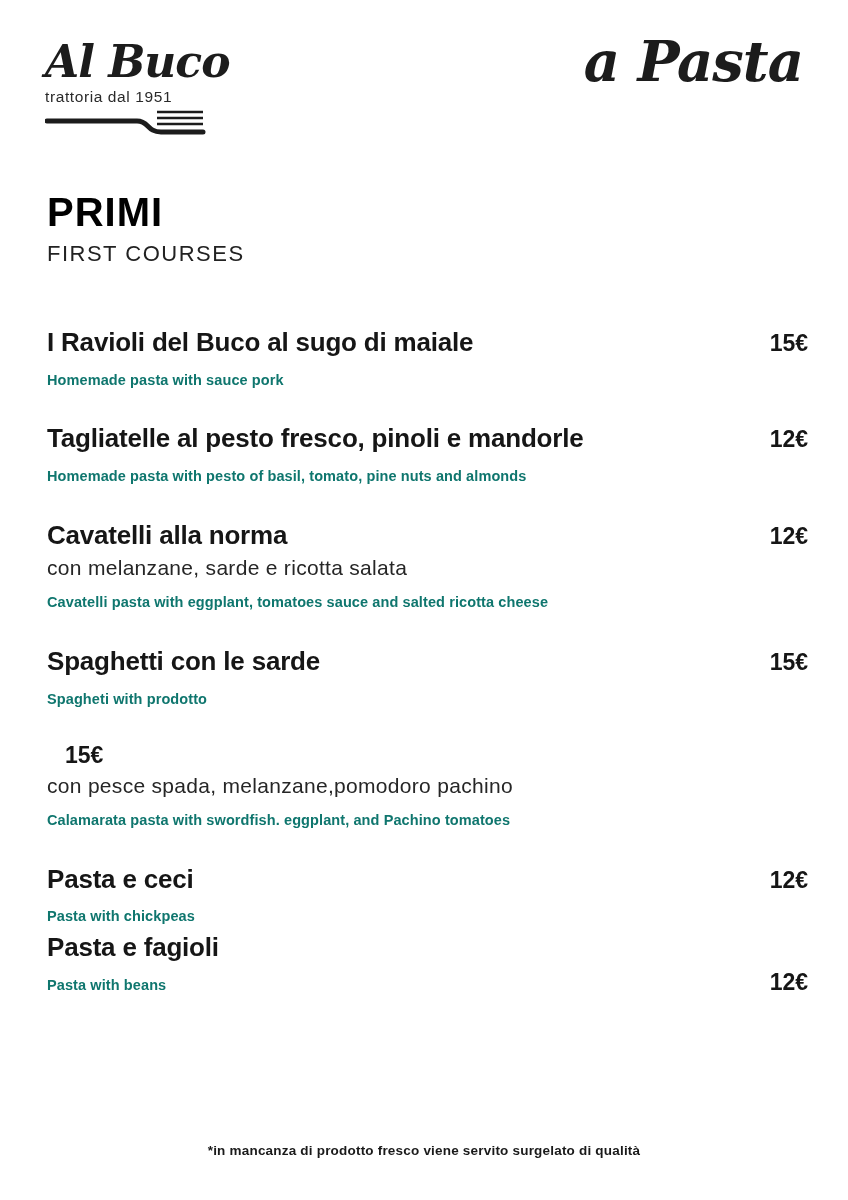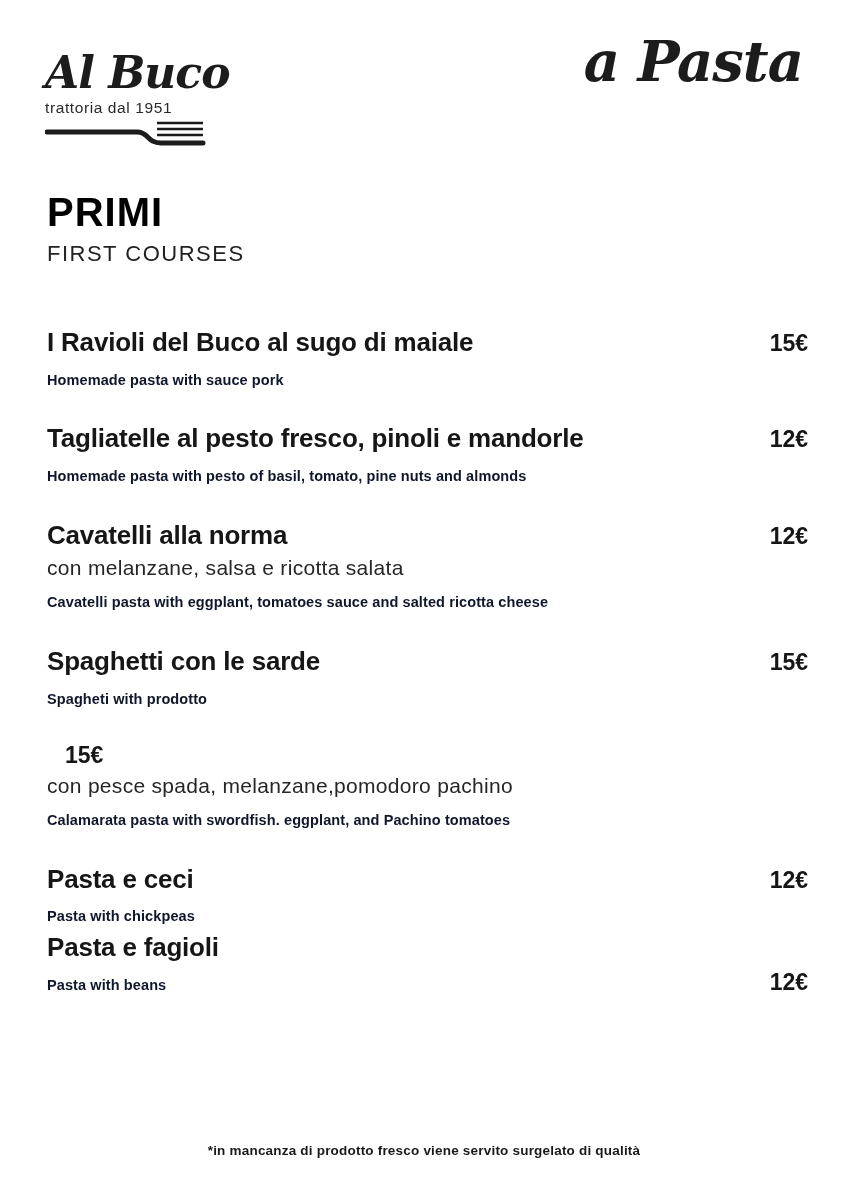--- a/index.html
+++ b/index.html
@@ -14,21 +14,20 @@
     font-family: "Liberation Sans", sans-serif;
     overflow: hidden;
   }
 
   
   .logo {
     position: absolute;
     top: 40px;
     left: 45px;
     width: 180px;
-    margin-top: 11px;
   }
   .logo-name {
     font-family: "DejaVu Serif", serif;
     font-style: italic;
     font-weight: 700;
     font-size: 44px;
     line-height: 1.0;
     letter-spacing: -1px;
     color: #1c1c1c;
     white-space: nowrap;
@@ -113,21 +112,21 @@
     font-weight: 300;
     letter-spacing: 0.3px;
     color: #262626;
     line-height: 1.3;
   }
   .item-desc-en {
     margin-top: 12px;
     font-size: 14.5px;
     font-weight: 700;
     letter-spacing: 0.1px;
-    color: #0f172a;
+    color: #0f766e;
     line-height: 1.3;
   }
 
   
   .footer-note {
     position: absolute;
     top: 1143px;
     left: 0;
     right: 0;
     text-align: center;
@@ -181,21 +180,21 @@
     <div class="row">
       <div class="item-desc-en">Homemade pasta with pesto of basil, tomato, pine nuts and almonds</div>
 
     </div>
   </div>
       <div class="menu-item">
     <div class="row">
       <div class="item-name">Cavatelli alla norma</div>
       <div class="item-price">12€</div>
     </div>
-    <div class="item-desc-it">con melanzane, salsa e ricotta salata</div>
+    <div class="item-desc-it">con melanzane, sarde e ricotta salata</div>
     <div class="row">
       <div class="item-desc-en">Cavatelli pasta with eggplant, tomatoes sauce and salted ricotta cheese</div>
 
     </div>
   </div>
       <div class="menu-item">
     <div class="row">
       <div class="item-name">Spaghetti con le sarde</div>
       <div class="item-price">15€</div>
     </div>

